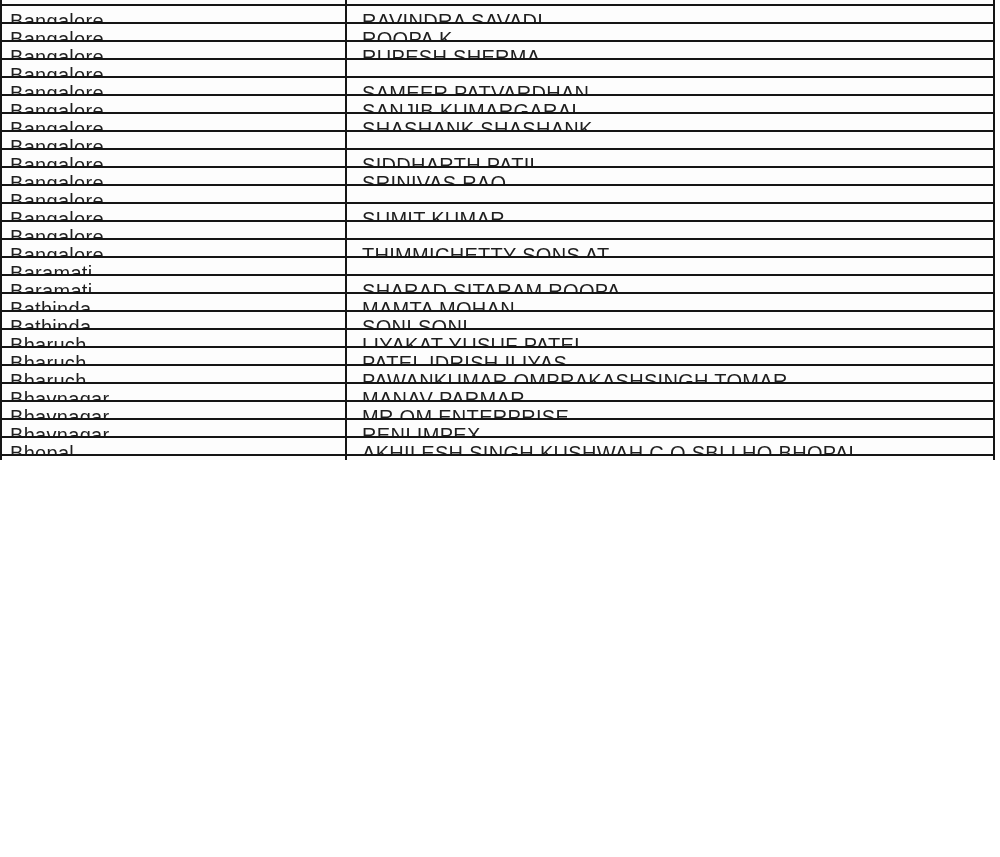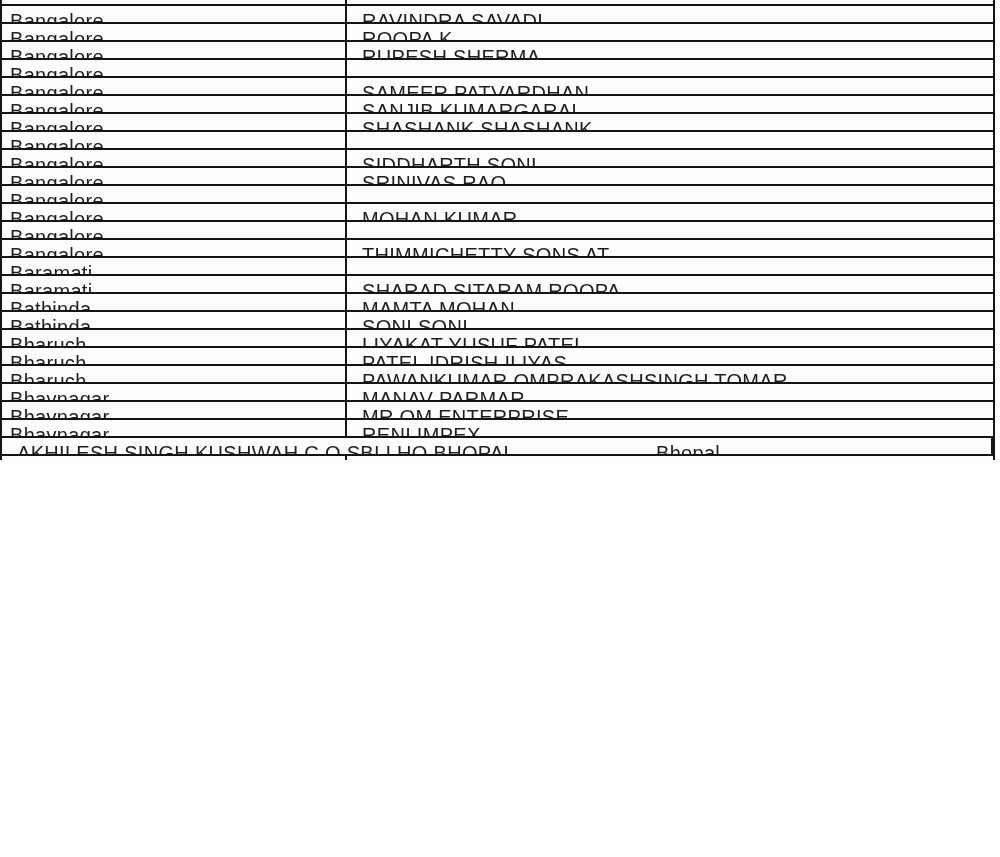--- a/index.html
+++ b/index.html
@@ -94,32 +94,32 @@
   </div>
       <div class="row">
     <div class="cell c1">Bangalore</div>
     <div class="cell c2">SHASHANK SHASHANK</div>
   </div>
       <div class="row">
     <div class="cell c1">Bangalore</div>
   </div>
       <div class="row">
     <div class="cell c1">Bangalore</div>
-    <div class="cell c2">SIDDHARTH SONI</div>
+    <div class="cell c2">SIDDHARTH PATIL</div>
   </div>
       <div class="row">
     <div class="cell c1">Bangalore</div>
     <div class="cell c2">SRINIVAS RAO</div>
   </div>
       <div class="row">
     <div class="cell c1">Bangalore</div>
   </div>
       <div class="row">
     <div class="cell c1">Bangalore</div>
-    <div class="cell c2">MOHAN KUMAR</div>
+    <div class="cell c2">SUMIT KUMAR</div>
   </div>
       <div class="row">
     <div class="cell c1">Bangalore</div>
   </div>
       <div class="row">
     <div class="cell c1">Bangalore</div>
     <div class="cell c2">THIMMICHETTY SONS AT</div>
   </div>
       <div class="row">
     <div class="cell c1">Baramati</div>
@@ -154,22 +154,22 @@
   </div>
       <div class="row">
     <div class="cell c1">Bhavnagar</div>
     <div class="cell c2">MR OM ENTERPRISE</div>
   </div>
       <div class="row">
     <div class="cell c1">Bhavnagar</div>
     <div class="cell c2">RENI IMPEX</div>
   </div>
       <div class="row">
+    <div class="cell c1">Bhopal</div>
     <div class="cell c2">AKHILESH SINGH KUSHWAH C O SBI LHO BHOPAL</div>
-    <div class="cell c1">Bhopal</div>
   </div>
     </div>
 
   <div class="row sliver-bottom">
     <div class="cell c1"></div>
     <div class="cell c2"></div>
   </div>
 
 </div>
 

